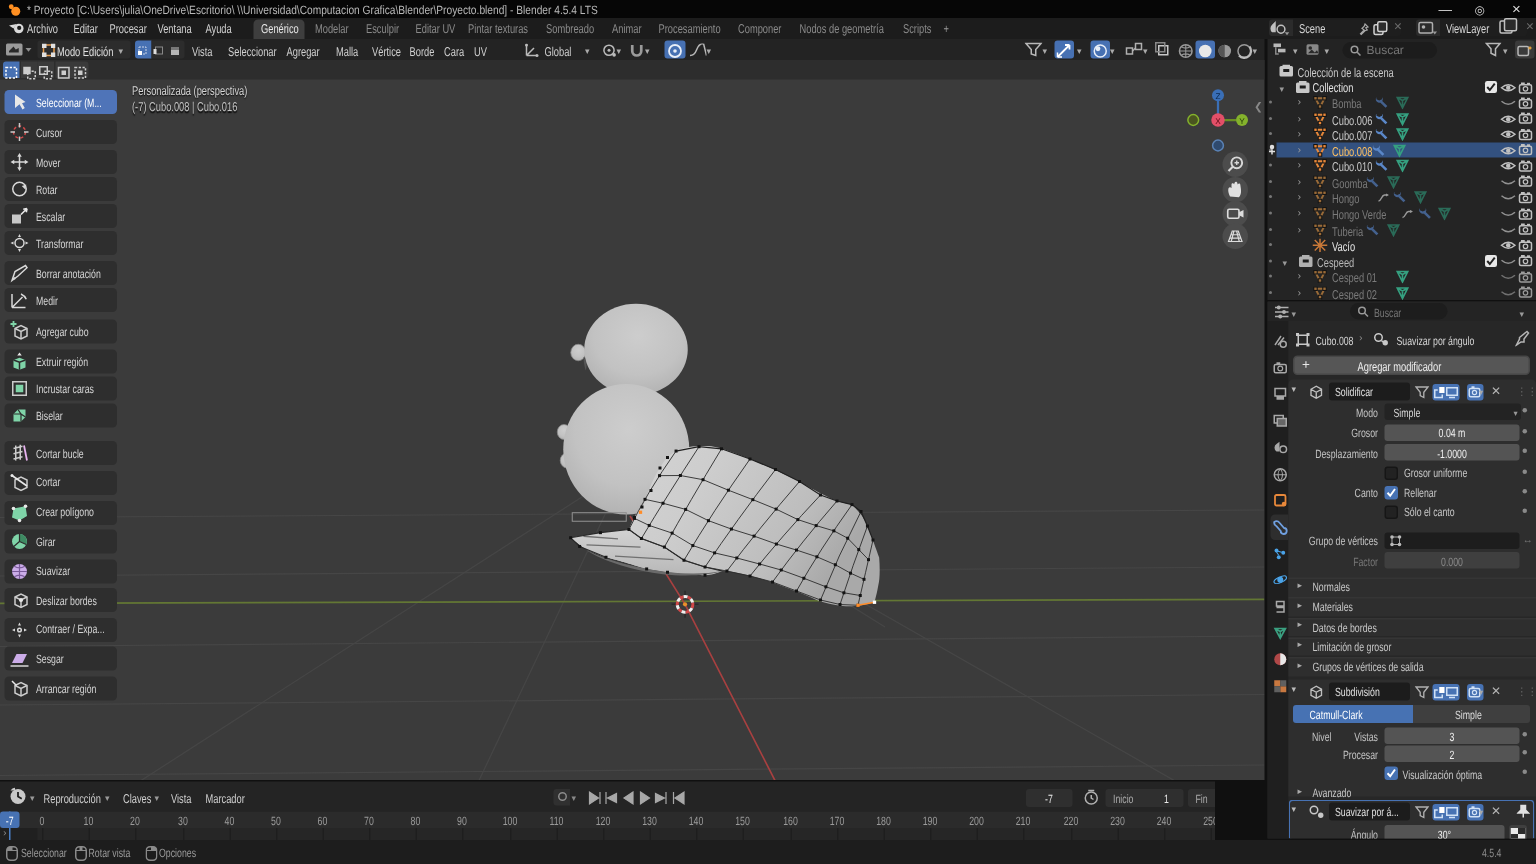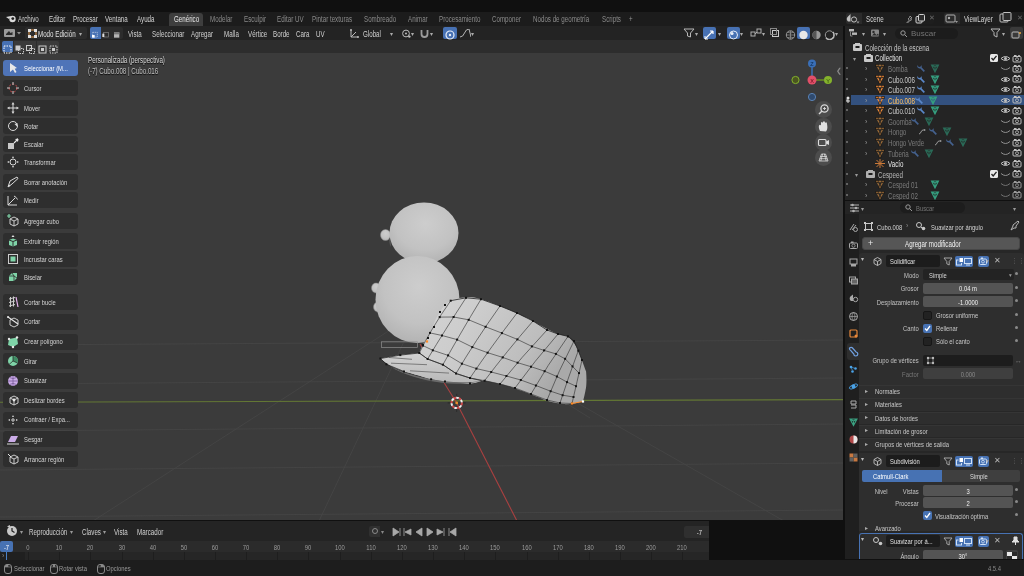--- a/index.html
+++ b/index.html
@@ -6,27 +6,37 @@
 #stage{position:relative;width:1024px;height:576px;background:#101010}
 
 #titlebar{left:0;top:0;width:1024px;height:12px;background:#060606;color:#9a9a9a;font-size:8px}
 #topbar{left:0;top:12px;width:1024px;height:14px;background:#1c1c1c;color:#d4d4d4;font-size:9px}
 #hdrvp{left:0;top:26px;width:843px;height:14px;background:#232323}
 #hdrol{left:845px;top:26px;width:179px;height:14px;background:#232323}
 
 #viewport{left:0;top:40px;width:843px;height:480px;background:#3b3b3b;overflow:hidden}
 #outliner{left:845px;top:40px;width:179px;height:160px;background:#242424;overflow:hidden}
 #props{left:845px;top:201px;width:179px;height:358px;background:#262626;overflow:hidden}
-#timeline{left:0;top:521px;width:709px;height:39px;background:#1e1e1e;overflow:hidden}
+#timeline{left:0;top:521px;width:810px;height:39px;background:#1e1e1e;overflow:hidden}
 #statusbar{left:0;top:560px;width:1024px;height:16px;background:#1d1d1d;color:#8f8f8f;font-size:8px}
 .tx{position:absolute;font-size:8.5px;transform:scaleX(.73);transform-origin:0 0;white-space:nowrap}
 .hm{top:2.5px;color:#d0d0d0}
 </style></head>
 <body>
 <div id="stage">
+<div id="titlebar" class="abs">
+ <svg class="abs" style="left:5px;top:2px" width="9" height="9" viewBox="0 0 9 9">
+        <circle cx="5.5" cy="5.5" r="3" fill="#ff9022"></circle>
+        <circle cx="2.5" cy="2.5" r="1.6" fill="#ff9022"></circle>
+      </svg>
+ <span class="abs" style="left:18px;top:1.5px;transform:scaleX(.85);transform-origin:0 0;white-space:nowrap;color:#b8b8b8">* Proyecto [C:\Users\julia\OneDrive\Escritorio\ \\Universidad\Computacion Grafica\Blender\Proyecto.blend] - Blender 4.5.4 LTS</span>
+ <span class="abs" style="left:959px;top:0.5px;color:#dcdcdc;font-size:9px">—</span>
+ <span class="abs" style="left:983px;top:1.5px;color:#dcdcdc;font-size:8px">◎</span>
+ <span class="abs" style="left:1008px;top:0.5px;color:#dcdcdc;font-size:10px">×</span>
+</div>
 <div id="topbar" class="abs">
  <svg class="abs" style="left:6px;top:3px" width="11" height="8" viewBox="0 0 11 8">
         <circle cx="6.5" cy="4" r="3.2" fill="#dadada"></circle>
         <circle cx="6.8" cy="3.6" r="1.4" fill="#1c1c1c"></circle>
         <path d="M0 2 L5 1 L3 4 Z" fill="#dadada"></path>
       </svg>
  <span class="tx" style="left:18px;top:2px">Archivo</span>
  <span class="tx" style="left:49px;top:2px">Editar</span>
  <span class="tx" style="left:73px;top:2px">Procesar</span>
  <span class="tx" style="left:105px;top:2px">Ventana</span>

